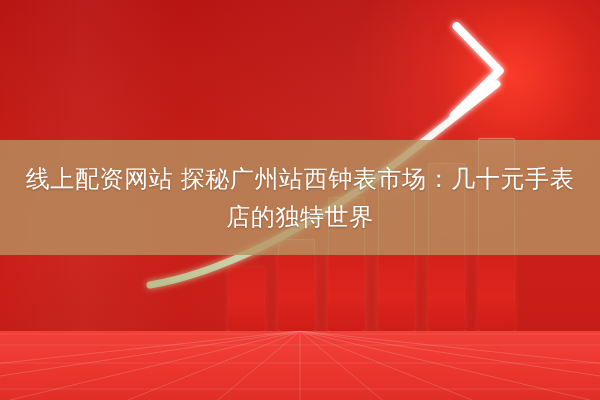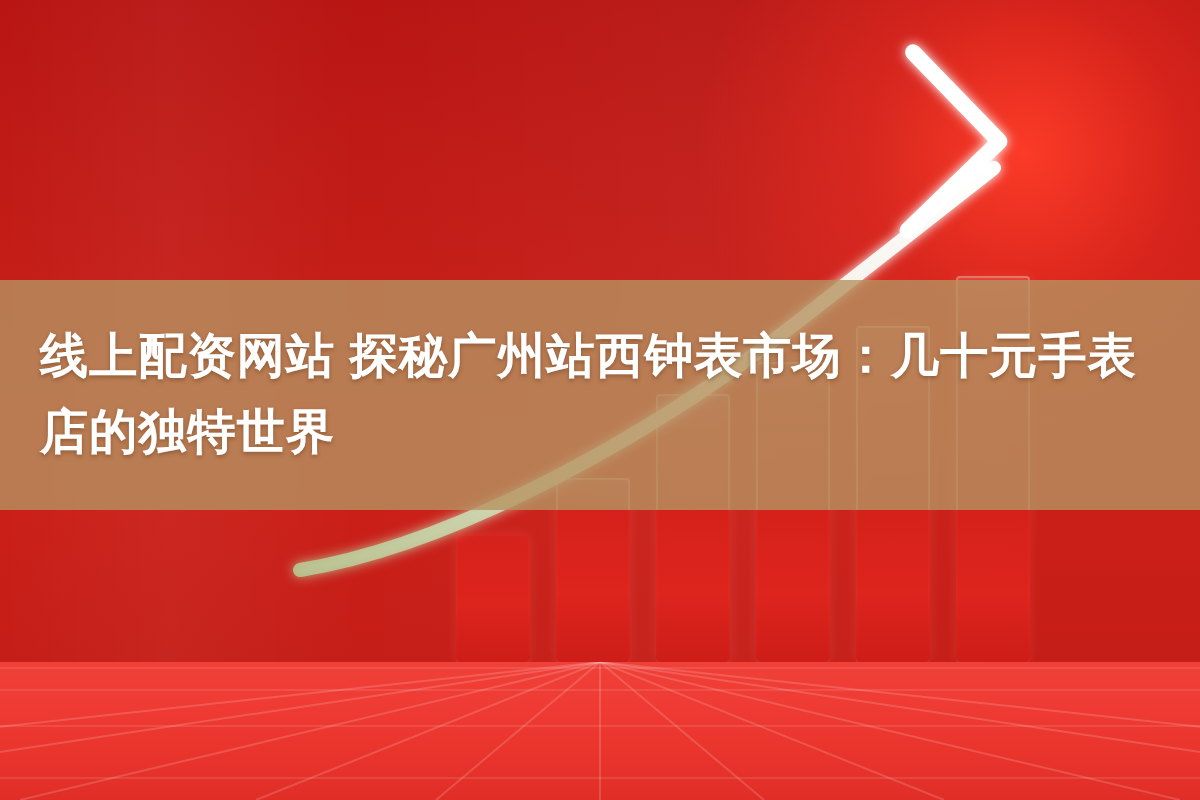--- a/index.html
+++ b/index.html
@@ -97,23 +97,24 @@
     left: 0; top: 140px;
     width: 600px; height: 115px;
     background: rgba(181,146,96,0.80);
     display: flex;
     align-items: center;
     justify-content: center;
   }
   .title {
     width: 560px;
     margin: 0;
+    text-align: center;
     color: #ffffff;
     font-size: 24px;
-    font-weight: bold;
+    font-weight: normal;
     line-height: 38px;
     letter-spacing: 0.6px;
     text-shadow: 0 1px 2px rgba(90,50,20,0.45);
   }
 </style>
 </head>
 <body>
 
 <div id="banner">
 

